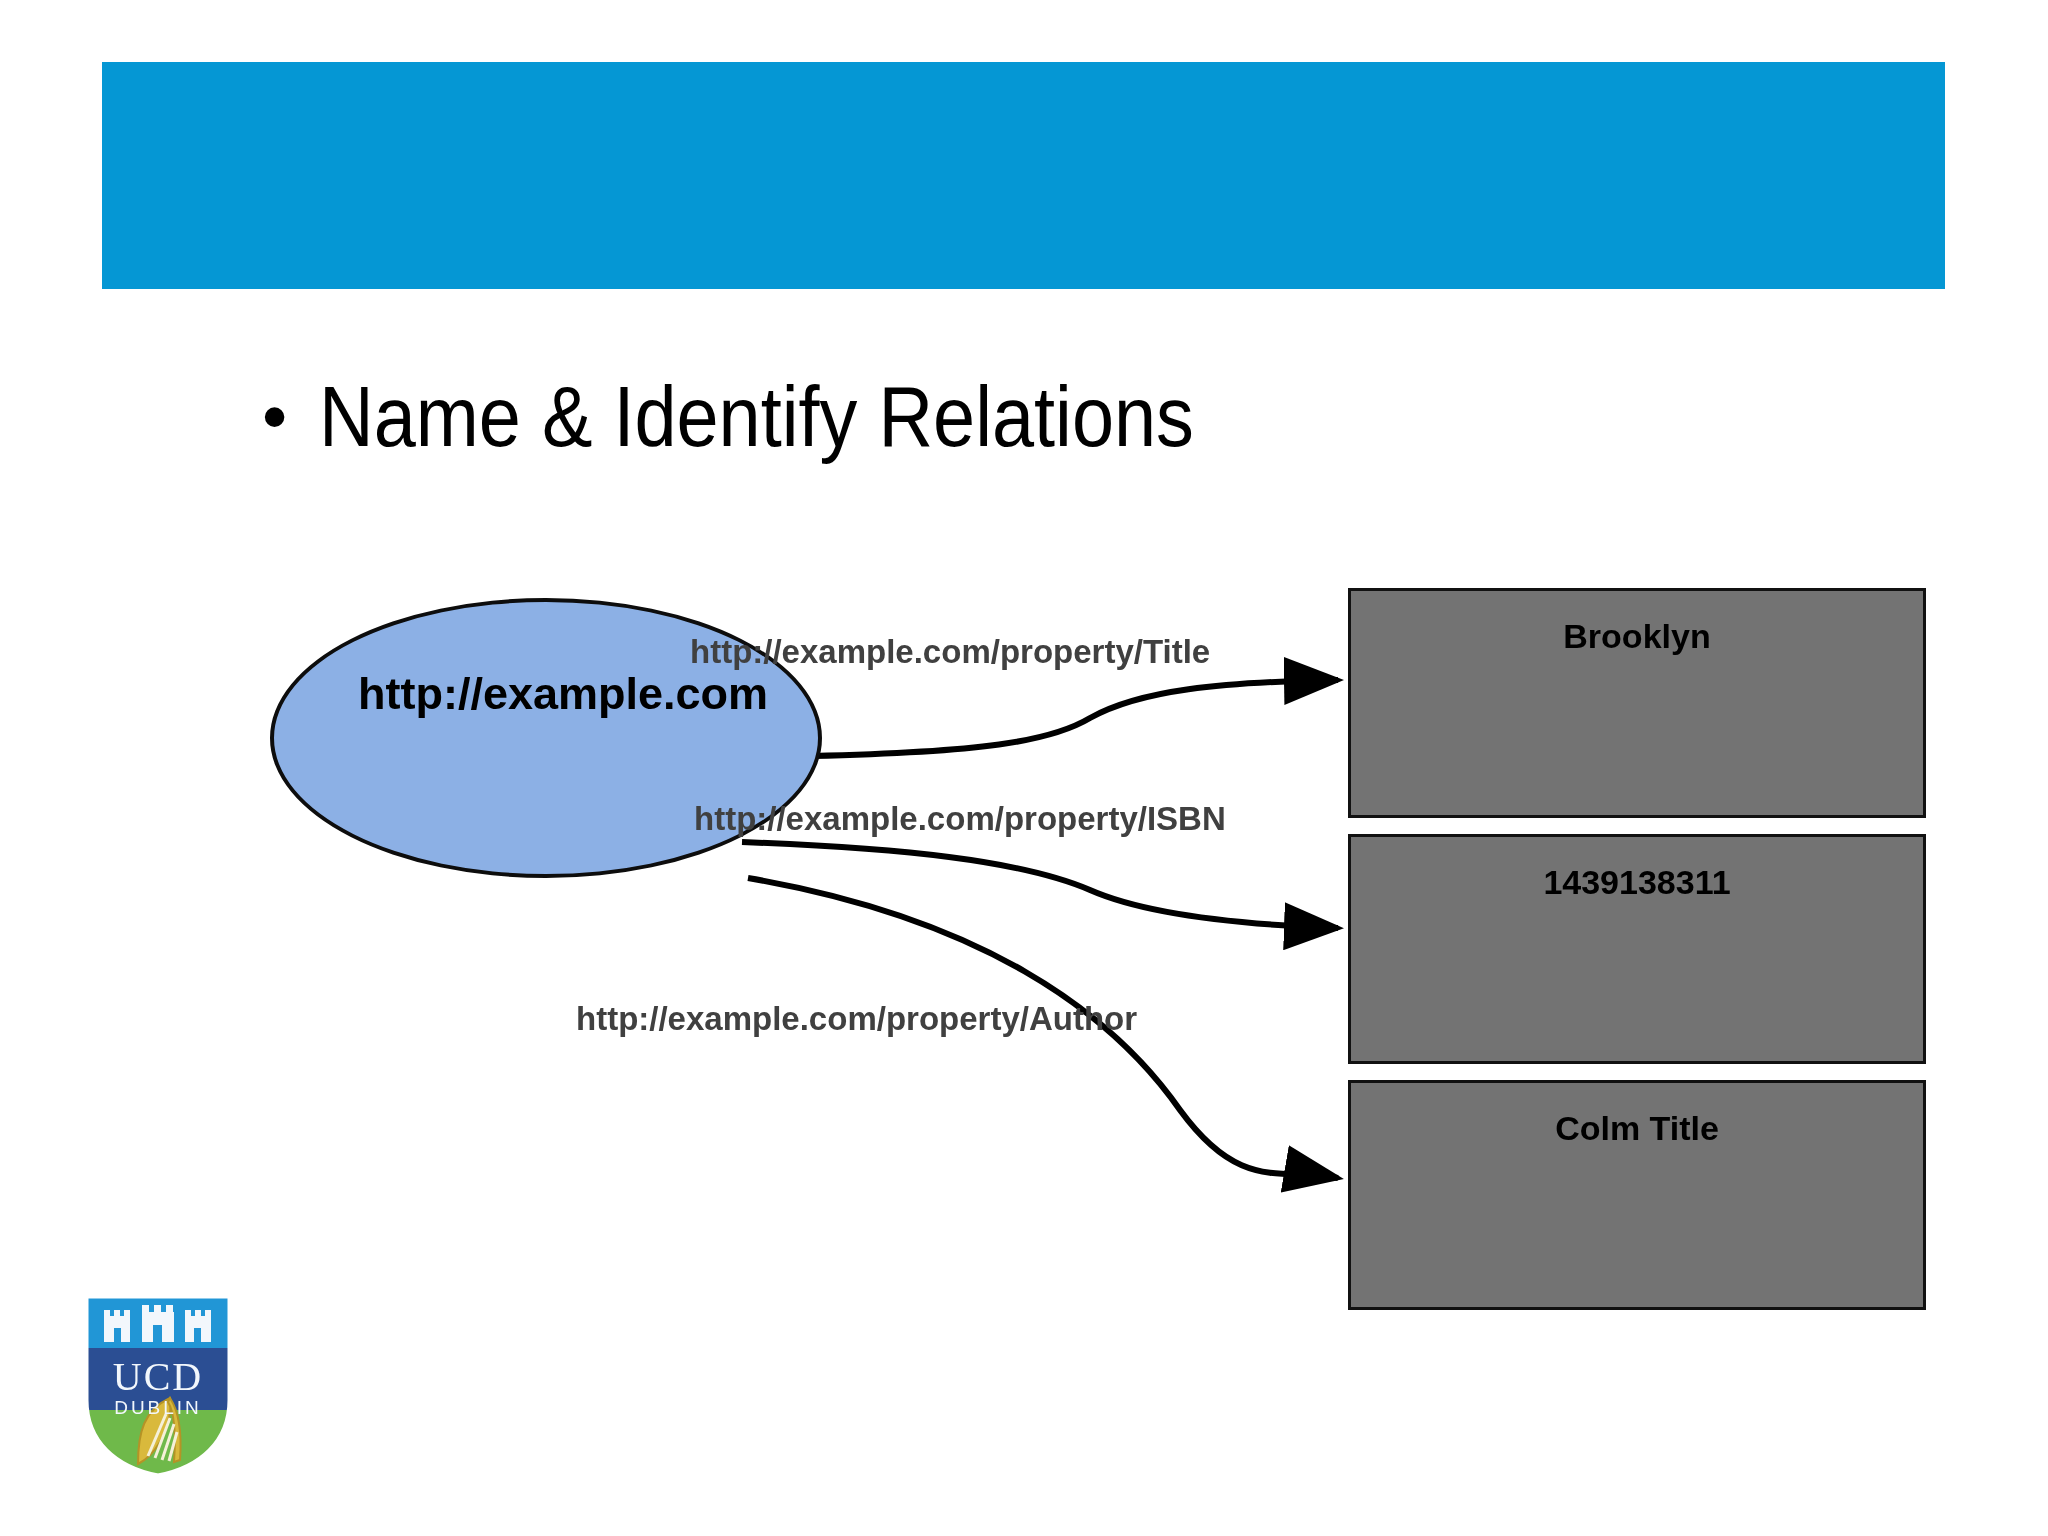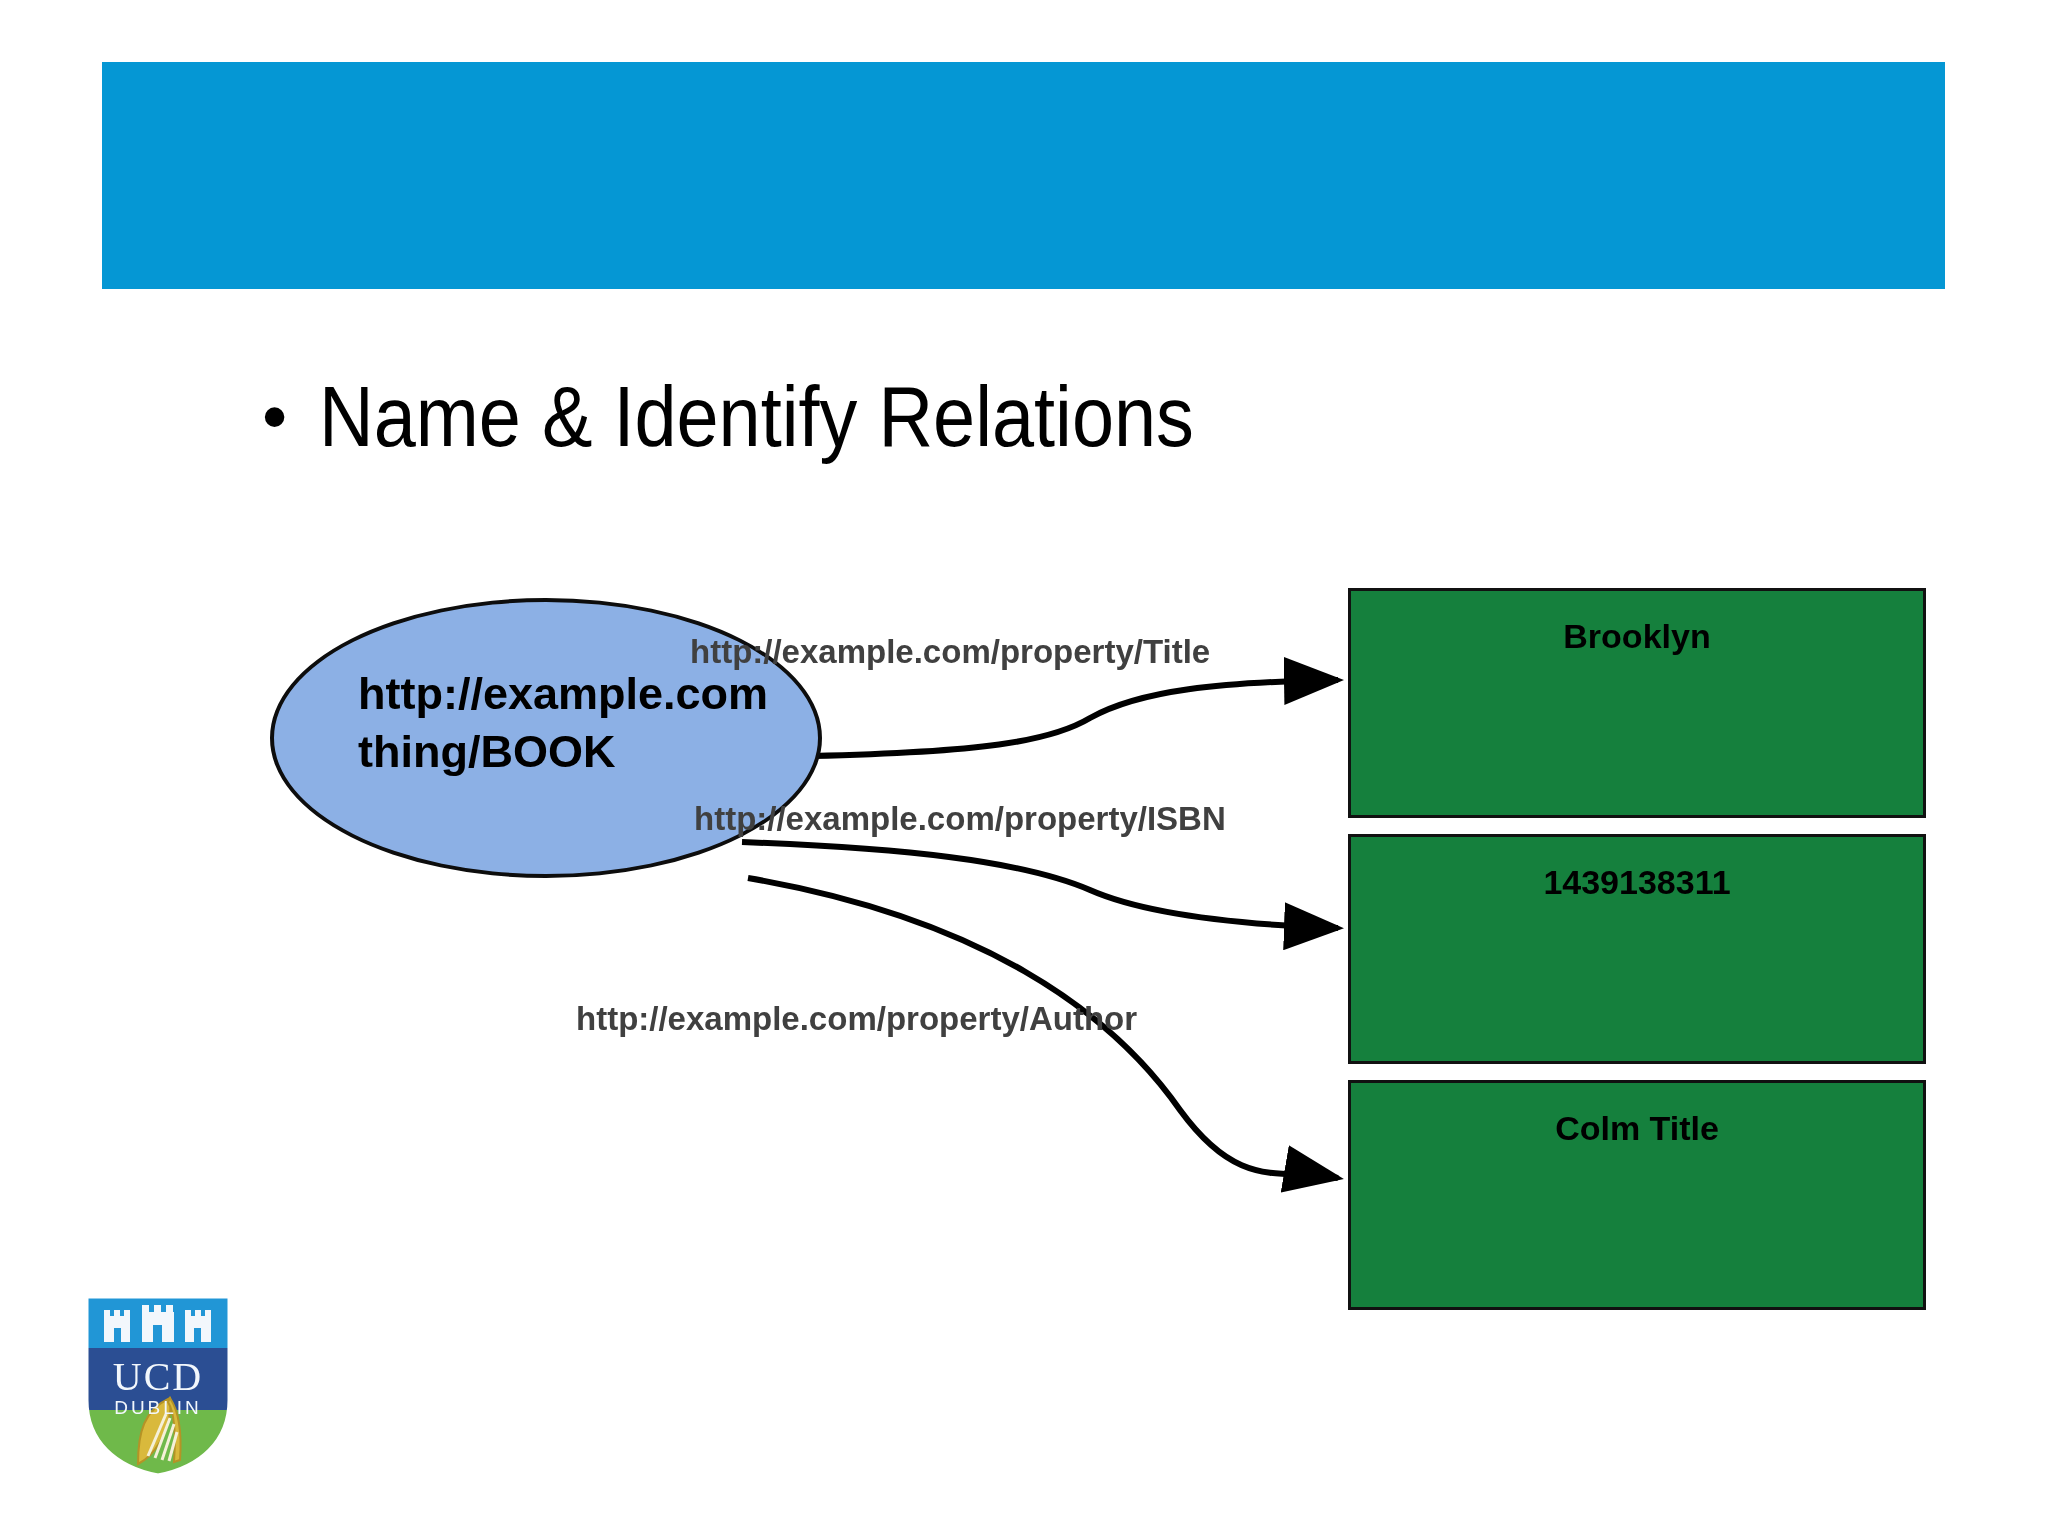--- a/index.html
+++ b/index.html
@@ -83,21 +83,21 @@
     color: #000000;
     font-family: "Liberation Sans", sans-serif;
   }
   #subject-label div { white-space: nowrap; }
   
   .object-box {
     position: absolute;
     left: 1348px;
     width: 578px;
     height: 230px;
-    background: #15803d;
+    background: #737373;
     border: 3px solid #111111;
     box-sizing: border-box;
   }
   .object-box .box-text {
     position: absolute;
     left: 0;
     right: 0;
     top: 26px;
     text-align: center;
     font-size: 34px;
@@ -152,21 +152,20 @@
     <path d="M 812,756 C 980,752 1050,742 1090,718 C 1140,690 1220,682 1338,680" fill="none" stroke="#000000" stroke-width="6" marker-end="url(#arrowhead)"></path>
 
     <path d="M 742,842 C 900,848 1020,860 1090,890 C 1140,912 1220,924 1338,928" fill="none" stroke="#000000" stroke-width="6" marker-end="url(#arrowhead)"></path>
 
     <path d="M 748,878 C 980,918 1110,1010 1180,1110 C 1240,1192 1280,1168 1338,1178" fill="none" stroke="#000000" stroke-width="6" marker-end="url(#arrowhead)"></path>
   </svg>
 
   <div id="subject-node"></div>
   <div id="subject-label">
     <div>http://example.com</div>
-    <div>thing/BOOK</div>
   </div>
 
   <div class="predicate-label" id="predicate-label-0">http://example.com/property/Title</div>
   <div class="predicate-label" id="predicate-label-2">http://example.com/property/Author</div>
   <div class="predicate-label" id="predicate-label-1">http://example.com/property/ISBN</div>
 
   <div class="object-box" id="object-box-0">
     <div class="box-text">Brooklyn</div>
   </div>
   <div class="object-box" id="object-box-1">

